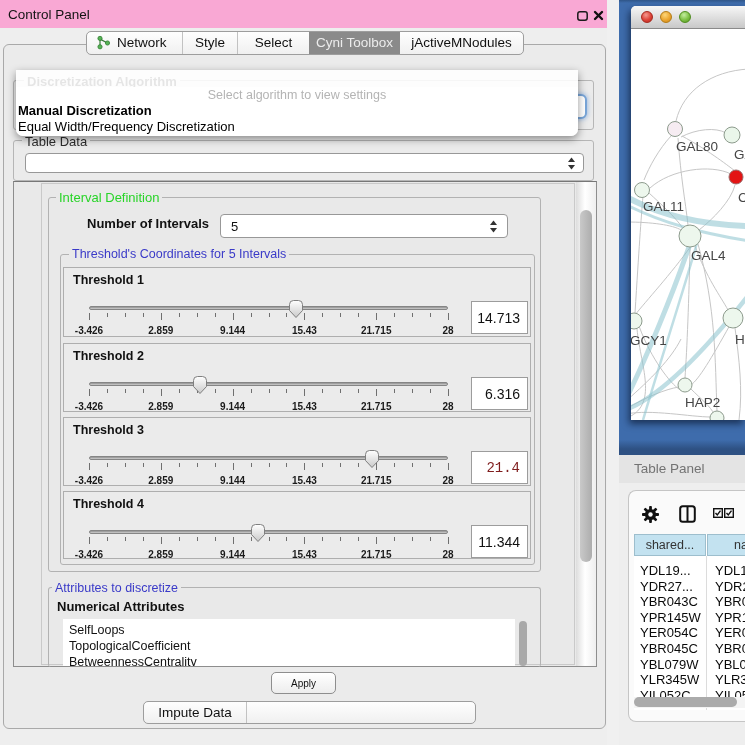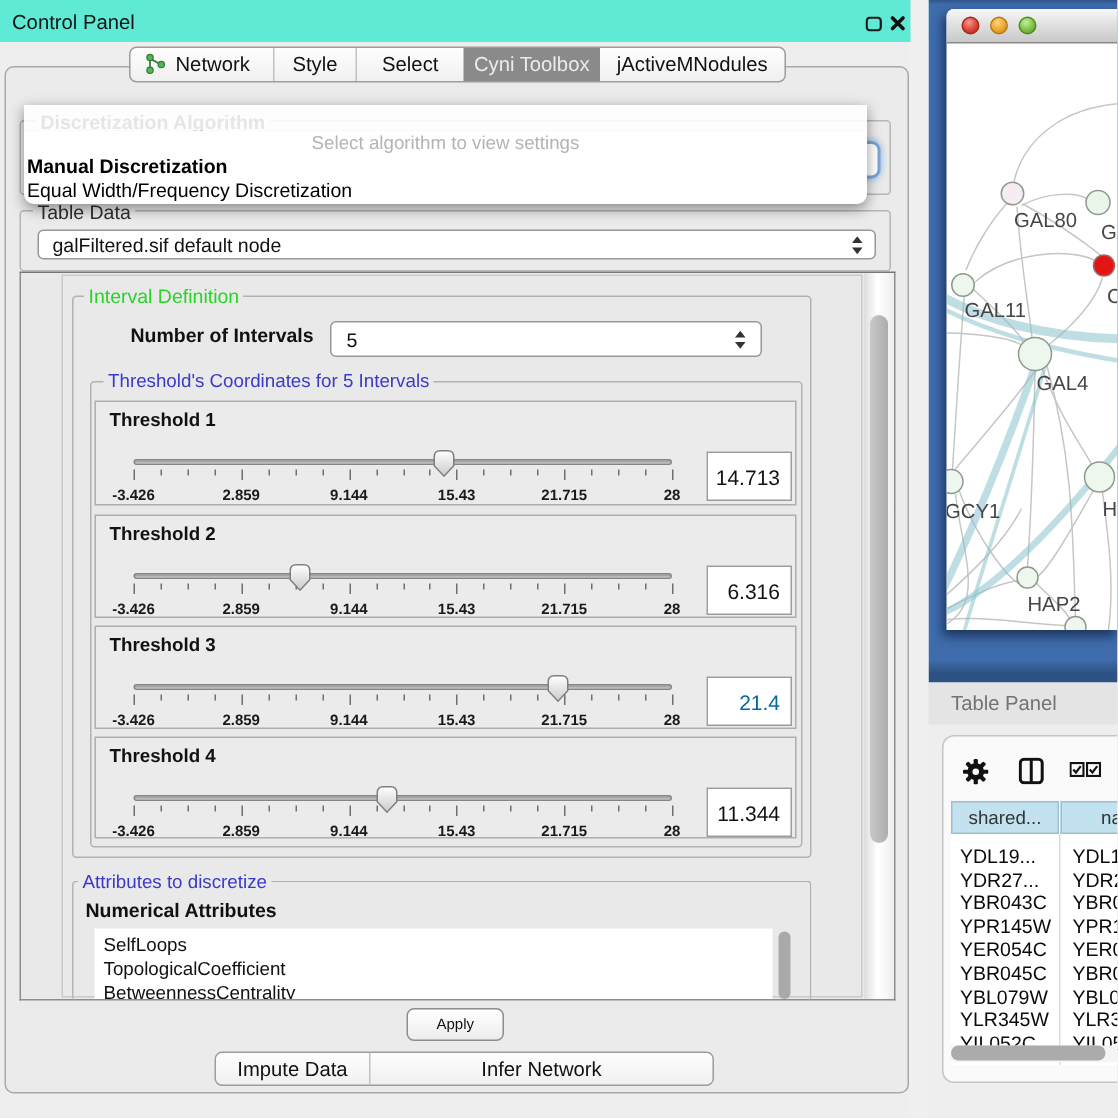--- a/index.html
+++ b/index.html
@@ -2,41 +2,40 @@
 <html><head><meta charset="utf-8">
 <style>
   html,body{margin:0;padding:0;width:745px;height:745px;overflow:hidden;
     font-family:"Liberation Sans",sans-serif;background:#eeeeee;}
   .abs{position:absolute;}
   body{position:relative;}
 </style>
 </head>
 <body>
 
-<div class="abs" id="titlebar" style="left:0;top:0;width:619px;height:28px;background:#5eead4;">
+<div class="abs" id="titlebar" style="left:0;top:0;width:619px;height:28px;background:#f9a8d4;">
   <div class="abs" style="left:8px;top:7px;font-size:13.5px;color:#141414;">Control Panel</div>
   <svg class="abs" style="left:577px;top:11px" width="11" height="10" viewBox="0 0 11 10">
     <rect x="0.8" y="0.8" width="9.4" height="8.4" rx="2.2" fill="none" stroke="#1b1b1b" stroke-width="1.5"></rect>
   </svg>
   <svg class="abs" style="left:593px;top:10px" width="11" height="11" viewBox="0 0 11 11">
     <path d="M2,2 L9,9 M9,2 L2,9" stroke="#111" stroke-width="2.4" stroke-linecap="round"></path>
   </svg>
 </div>
 
 <div class="abs" id="outerpanel" style="left:3px;top:44px;width:603px;height:685px;background:#ebebeb;border:1px solid #a9a9a9;border-radius:6px;box-sizing:border-box;"></div>
 
 <div class="abs" style="left:13px;top:80px;width:581px;height:50px;border:1px solid #b6b6b6;border-radius:3px;box-sizing:border-box;"></div>
 <div class="abs" style="left:24px;top:74px;font-size:13px;font-weight:bold;color:#3c3c3c;background:#ebebeb;padding:0 3px;">Discretization Algorithm</div>
 
 <div class="abs" style="left:550px;top:94px;width:37px;height:25px;background:#fff;border:2px solid #78a5d8;border-radius:6px;box-sizing:border-box;box-shadow:0 0 4px 1px rgba(95,150,220,0.5);"></div>
 
 <div class="abs" style="left:13px;top:140px;width:581px;height:41px;border:1px solid #b6b6b6;border-radius:3px;box-sizing:border-box;"></div>
 <div class="abs" style="left:22px;top:134px;font-size:13px;color:#2e2e2e;background:#ebebeb;padding:0 3px;">Table Data</div>
 <div class="abs combo" style="left:25px;top:153px;width:559px;height:20px;background:#fff;border:1px solid #989898;border-radius:4px;box-sizing:border-box;">
-  <div class="abs" style="left:9px;top:2px;font-size:13px;color:#111;">galFiltered.sif default node</div>
   <svg class="abs" style="right:7px;top:3px;" width="9" height="13" viewBox="0 0 9 13">
     <path d="M4.5,0.5 L8,5 L1,5 Z" fill="#333"></path>
       <path d="M4.5,12.5 L8,8 L1,8 Z" fill="#333"></path>
   </svg>
 </div>
 
 <div class="abs" id="scrollpane" style="left:13px;top:181px;width:584px;height:486px;border:1px solid #8d8d8d;border-top-color:#777;background:#e9e9e9;box-sizing:border-box;"></div>
 
 <div class="abs" style="left:41px;top:183px;width:534px;height:482px;border:1px solid #c9c9c9;box-sizing:border-box;"></div>
 
@@ -174,21 +173,21 @@
   <svg class="abs" style="left:300px;top:31px;" width="16" height="20" viewBox="0 0 16 20">
     <path d="M1.5,5.5 Q1.5,1.5 5.5,1.5 L10.5,1.5 Q14.5,1.5 14.5,5.5 L14.5,11.5 L8,18.5 L1.5,11.5 Z" fill="url(#tg417)" stroke="#7f7f7f" stroke-width="1"></path>
     <defs>
         <linearGradient id="tg417" x1="0" y1="0" x2="0" y2="1">
           <stop offset="0" stop-color="#ffffff"></stop>
           <stop offset="1" stop-color="#cacaca"></stop>
         </linearGradient>
       </defs>
   </svg>
   <div class="abs" style="left:407px;top:33px;width:57px;height:33px;background:#fff;border:1px solid #9c9c9c;box-sizing:border-box;">
-      <div class="abs" style="right:7px;top:8px;font-size:14px;color:#0369a1;">21.4</div>
+      <div class="abs" style="right:7px;top:8px;font-size:14px;color:#7f1d1d;font-family:Liberation Mono, monospace;">21.4</div>
     </div>
 </div>
 <div class="abs tpanel" style="left:63px;top:491px;width:468px;height:68px;">
   <div class="abs" style="left:9px;top:5px;font-size:12.5px;font-weight:bold;color:#111;">Threshold 4</div>
   <div class="abs" style="left:25px;top:38px;width:359px;height:4px;background:linear-gradient(#8f8f8f,#cfcfcf);border:1px solid #858585;border-radius:3px;box-sizing:border-box;"></div>
   <div class="abs" style="left:25.0px;top:45px;width:1px;height:7px;background:#6f6f6f;"></div>
     <div class="abs" style="left:43.0px;top:45px;width:1px;height:4px;background:#6f6f6f;"></div>
     <div class="abs" style="left:60.9px;top:45px;width:1px;height:4px;background:#6f6f6f;"></div>
     <div class="abs" style="left:78.8px;top:45px;width:1px;height:4px;background:#6f6f6f;"></div>
     <div class="abs" style="left:96.8px;top:45px;width:1px;height:7px;background:#6f6f6f;"></div>
@@ -238,21 +237,20 @@
 
 <div class="abs" style="left:576px;top:182px;width:20px;height:484px;background:linear-gradient(to right,#ddd,#fff 45%,#eee);"></div>
 <div class="abs" style="left:580px;top:210px;width:12px;height:352px;background:linear-gradient(to right,#c9c9c9,#adadad);border-radius:6px;"></div>
 
 <div class="abs" style="left:271px;top:672px;width:65px;height:22px;background:linear-gradient(#ffffff,#ededed);border:1px solid #8e8e8e;border-radius:5px;box-sizing:border-box;text-align:center;">
   <span style="font-size:10px;color:#111;line-height:20px;">Apply</span>
 </div>
 
 <div class="abs" id="btabs" style="left:143px;top:701px;width:333px;height:23px;background:linear-gradient(#fefefe,#f0f0f0);border:1px solid #9d9d9d;border-radius:5px;box-sizing:border-box;overflow:hidden;display:flex;">
   <div style="width:102px;text-align:center;font-size:13.5px;color:#111;line-height:21px;border-right:1px solid #c2c2c2;">Impute Data</div>
-  <div style="flex:1;text-align:center;font-size:13.5px;color:#111;line-height:21px;">Infer Network</div>
 </div>
 
 <div class="abs" id="ttabs" style="left:86px;top:31px;width:438px;height:24px;background:linear-gradient(#fefefe,#f0f0f0);border:1px solid #9d9d9d;border-radius:5px;box-sizing:border-box;overflow:hidden;display:flex;">
   <div style="width:95px;font-size:13.5px;color:#111;line-height:22px;border-right:1px solid #c2c2c2;">
     <svg style="vertical-align:-3px;margin-left:10px;margin-right:7px;" width="13" height="15" viewBox="0 0 13 15">
       <path d="M3,4 L3,11 M4,4.6 L10,7.8" stroke="#3a7a3a" stroke-width="1.2" fill="none"></path>
       <circle cx="3" cy="3.4" r="2.1" fill="#57b357" stroke="#2e7d2e" stroke-width="0.8"></circle>
       <circle cx="3" cy="11.8" r="2.1" fill="#57b357" stroke="#2e7d2e" stroke-width="0.8"></circle>
       <circle cx="10.5" cy="8" r="2.1" fill="#57b357" stroke="#2e7d2e" stroke-width="0.8"></circle>
     </svg>Network</div>

